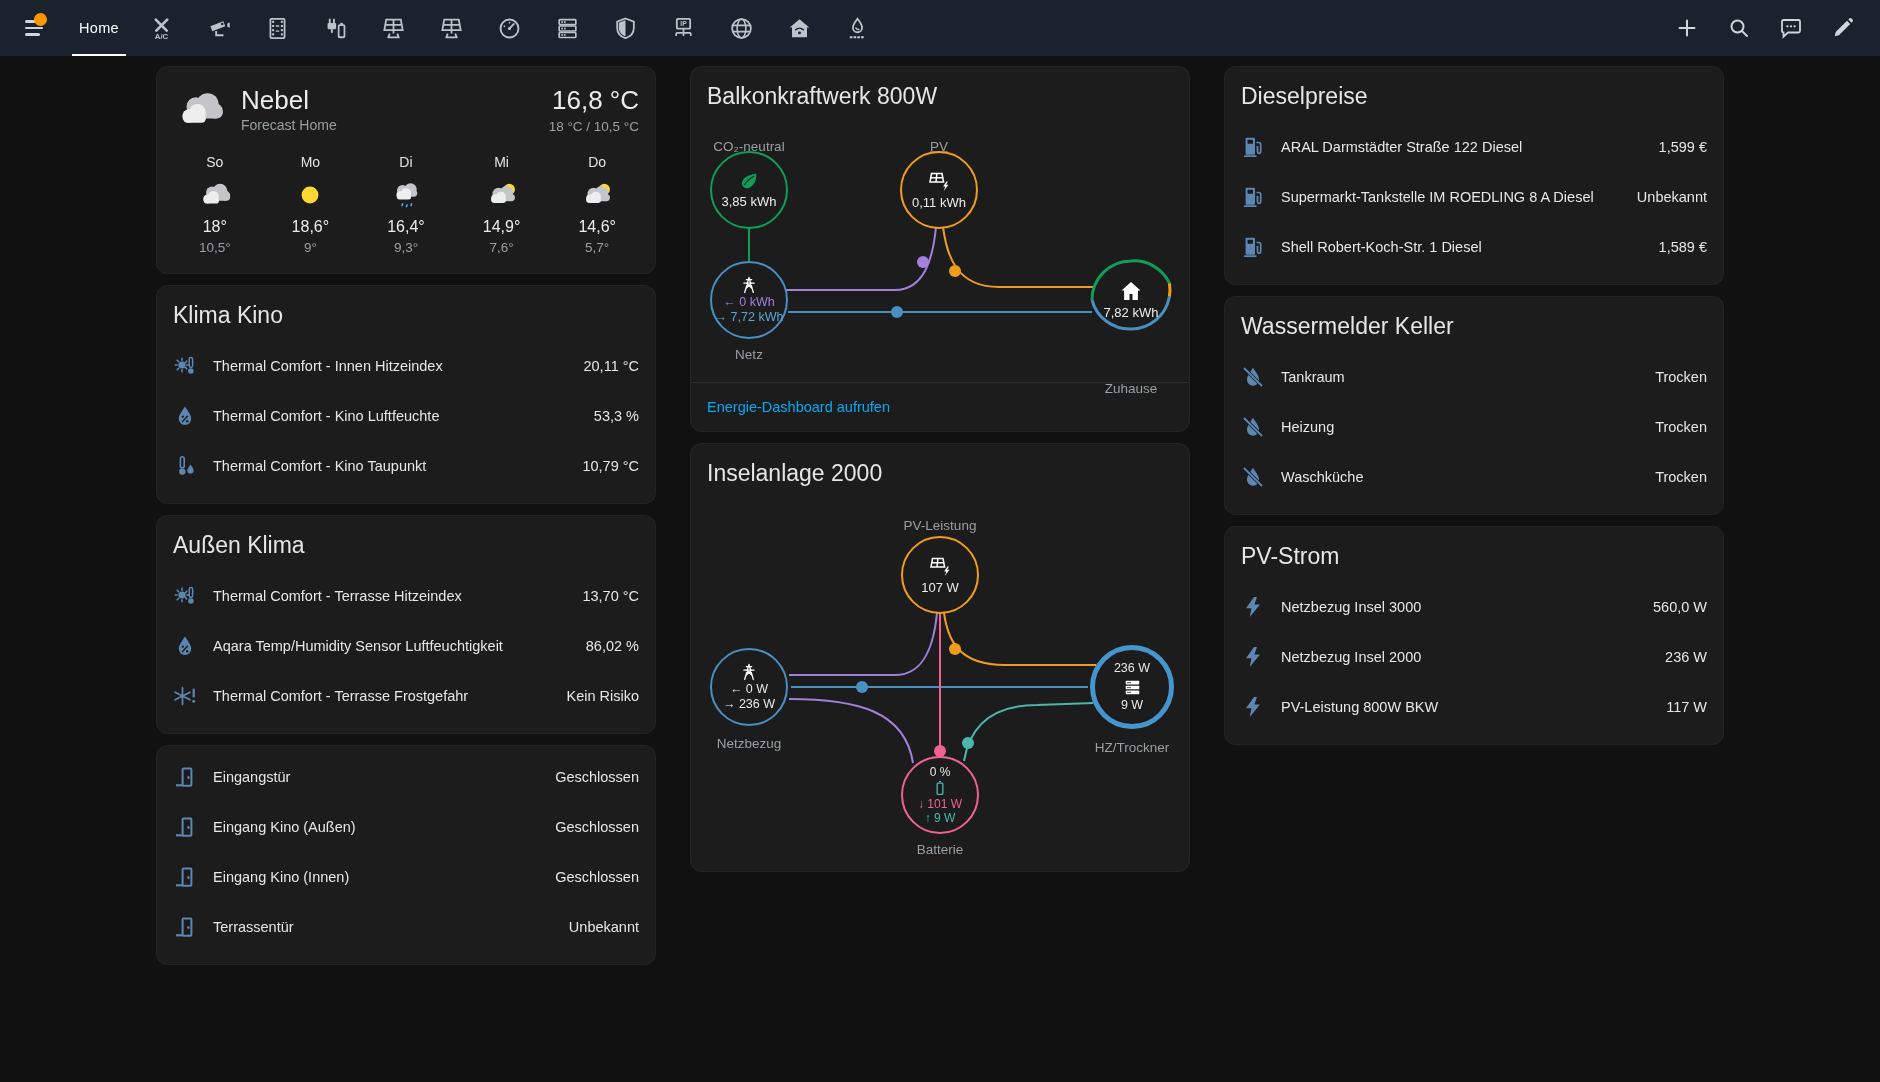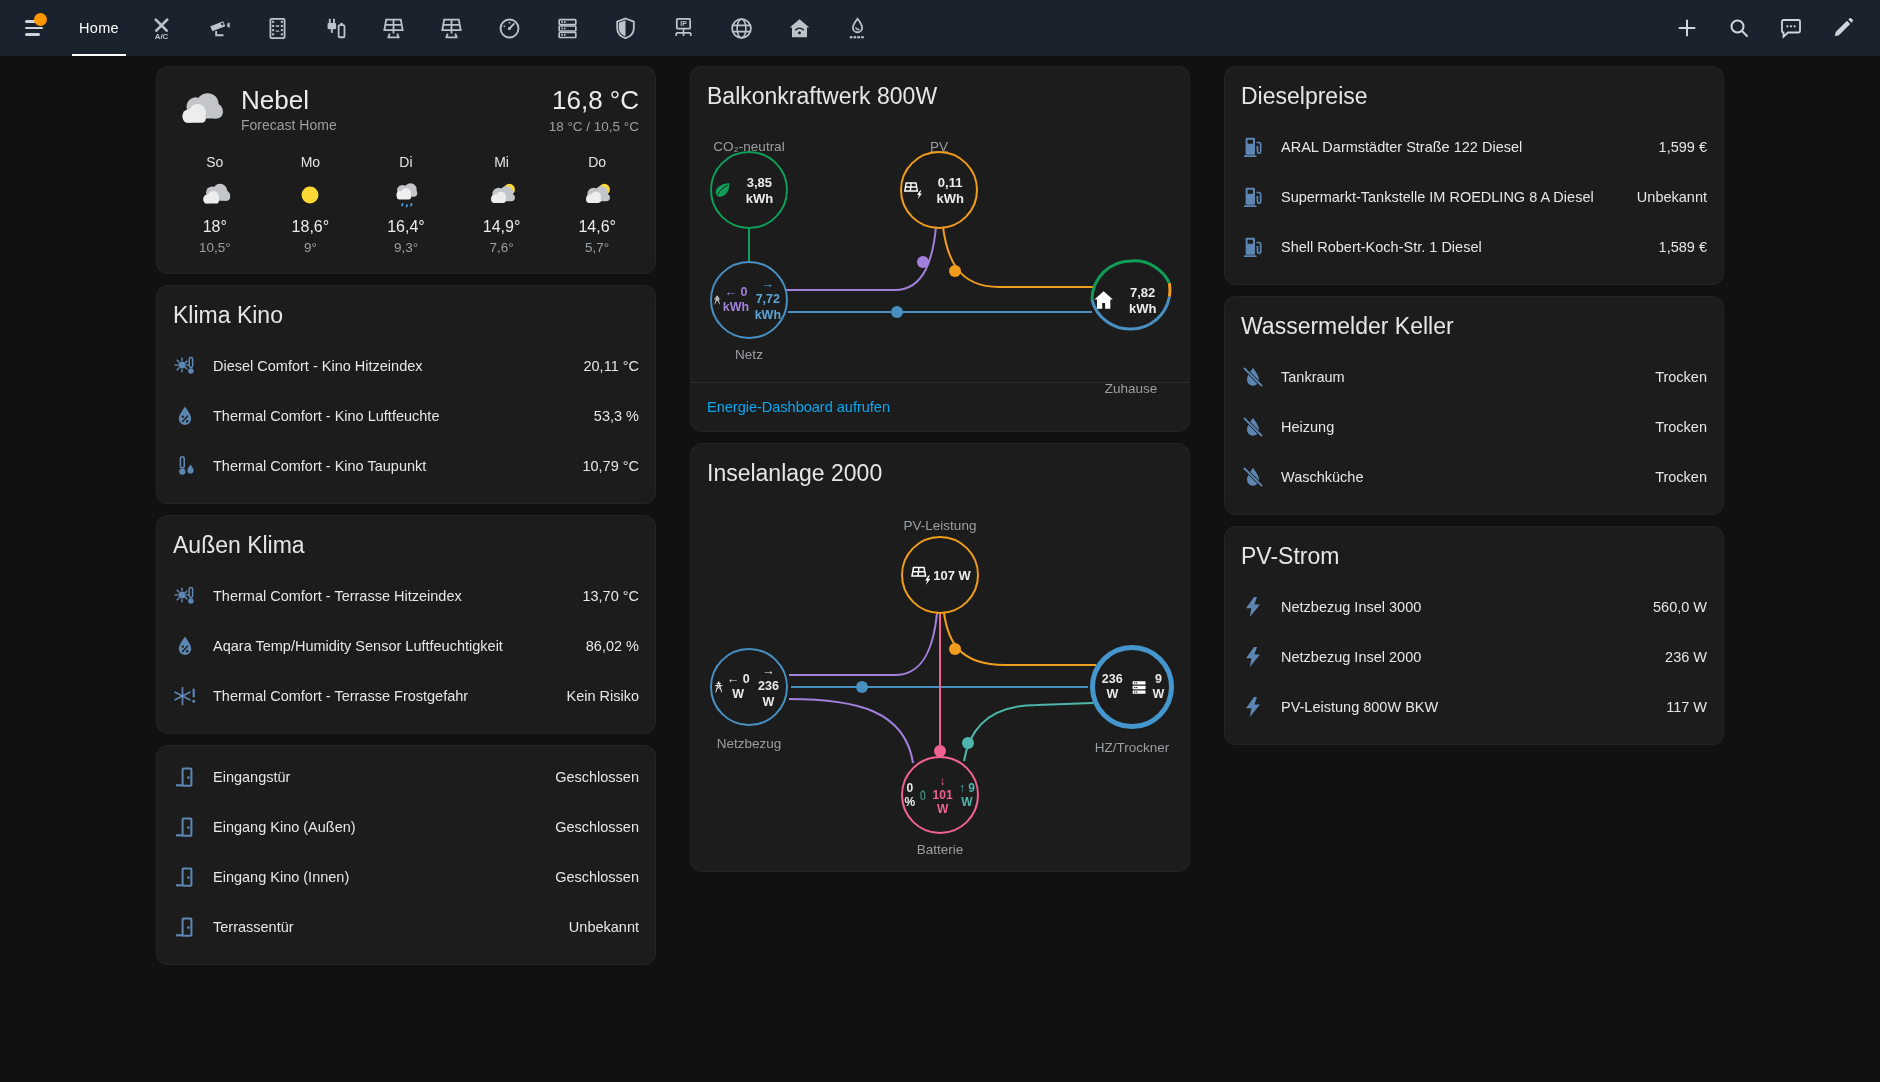--- a/index.html
+++ b/index.html
@@ -59,23 +59,23 @@
   .fday { flex:1 1 0; text-align:center; }
   .fday-name { font-size:14px; font-weight:500; color:#e3e3e3; }
   .fday-icon { width:36px; height:30px; margin:10px auto 8px; display:block; }
   .fday-hi { font-size:16px; font-weight:500; color:#ececec; }
   .fday-lo { font-size:13.5px; color:#9a9fa3; margin-top:4px; }
 
   
   .diagram { position:relative; margin:6px 16px 10px; }
   .diagram svg.flows { position:absolute; left:0; top:0; }
   .node { position:absolute; width:78px; height:78px; border-radius:50%;
-    display:flex; flex-direction:row; align-items:center; justify-content:center;
+    display:flex; flex-direction:column; align-items:center; justify-content:center;
     transform:translate(-50%,-50%); background:transparent; cursor:pointer;
-    font-size:13px; line-height:1.22; text-align:center;font-weight:bold; }
+    font-size:13px; line-height:1.22; text-align:center; }
   .node .nicon { display:block; }
   .node-label { position:absolute; transform:translate(-50%,-50%); font-size:13.5px;
     color:#9a9fa3; white-space:nowrap; }
   .ring-green  { border:2px solid #0f9d58; }
   .ring-orange { border:2px solid #f09d1d; }
   .ring-blue   { border:2px solid #488fc2; }
   .ring-blue-thick { border:5px solid #4596cc; width:84px; height:84px; }
   .ring-pink   { border:2px solid #f06292; }
   .t-purple { color:#a280db; } .t-blue { color:#5da4d8; }
   .t-pink { color:#f06292; } .t-teal { color:#4db6ac; } .t-orange { color:#f09d1d; }
@@ -505,21 +505,21 @@
 
     <section class="card">
       <div class="card-title">Klima Kino</div>
       <div class="rows">
         <div class="row">
           <span class="row-icon">
               <svg>
                 <use href="#ic-sun-thermo"></use>
               </svg>
             </span>
-          <span class="row-name">Diesel Comfort - Kino Hitzeindex</span>
+          <span class="row-name">Thermal Comfort - Innen Hitzeindex</span>
           <span class="row-value">20,11 °C</span>
         </div>
         <div class="row">
           <span class="row-icon">
               <svg>
                 <use href="#ic-water-percent"></use>
               </svg>
             </span>
           <span class="row-name">Thermal Comfort - Kino Luftfeuchte</span>
           <span class="row-value">53,3 %</span>

